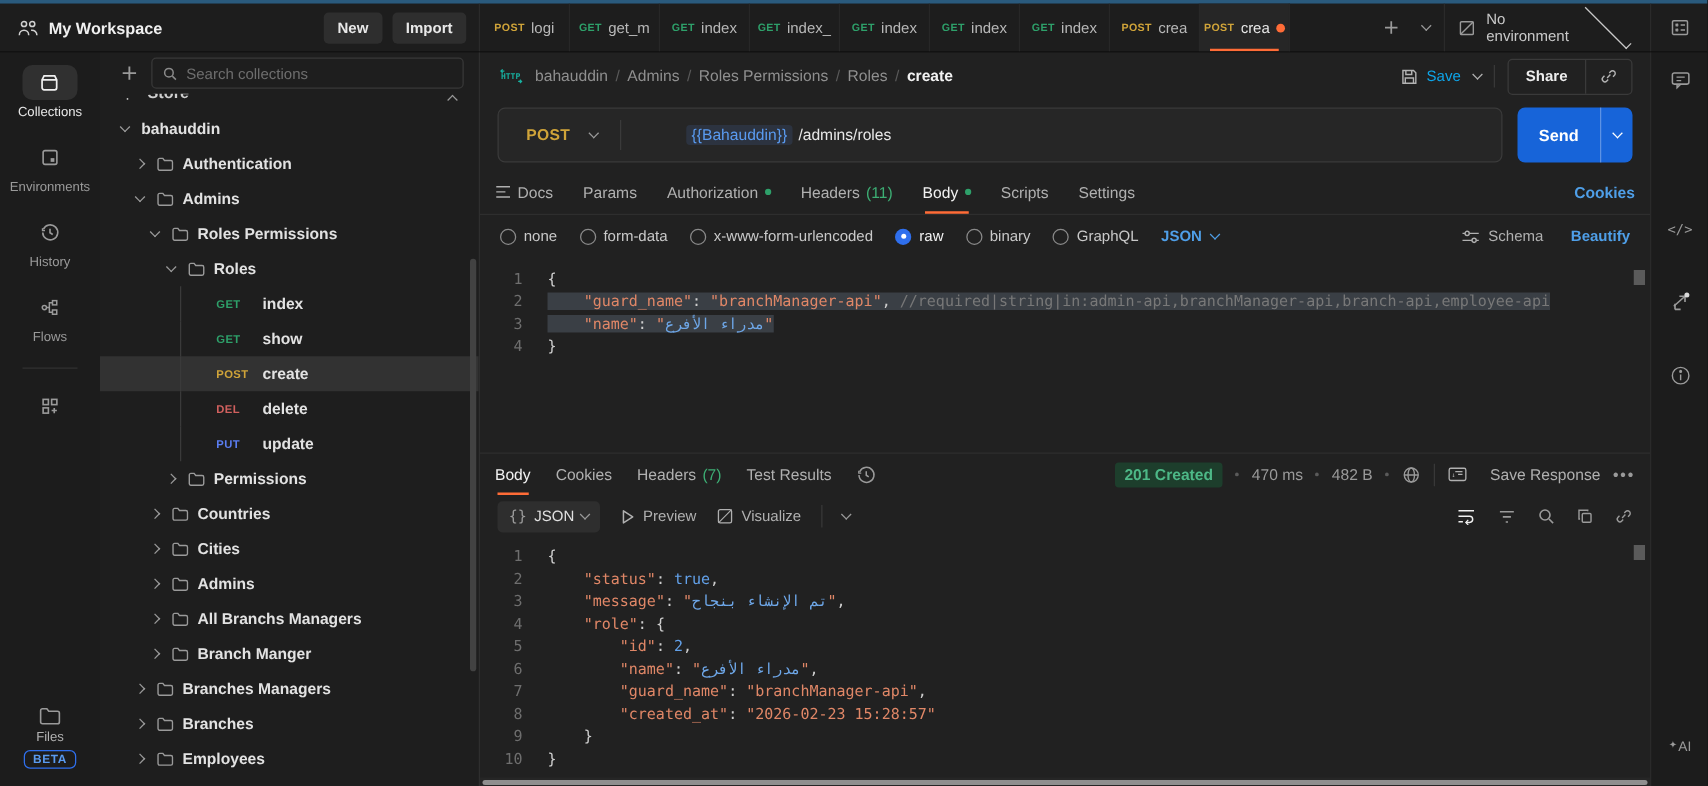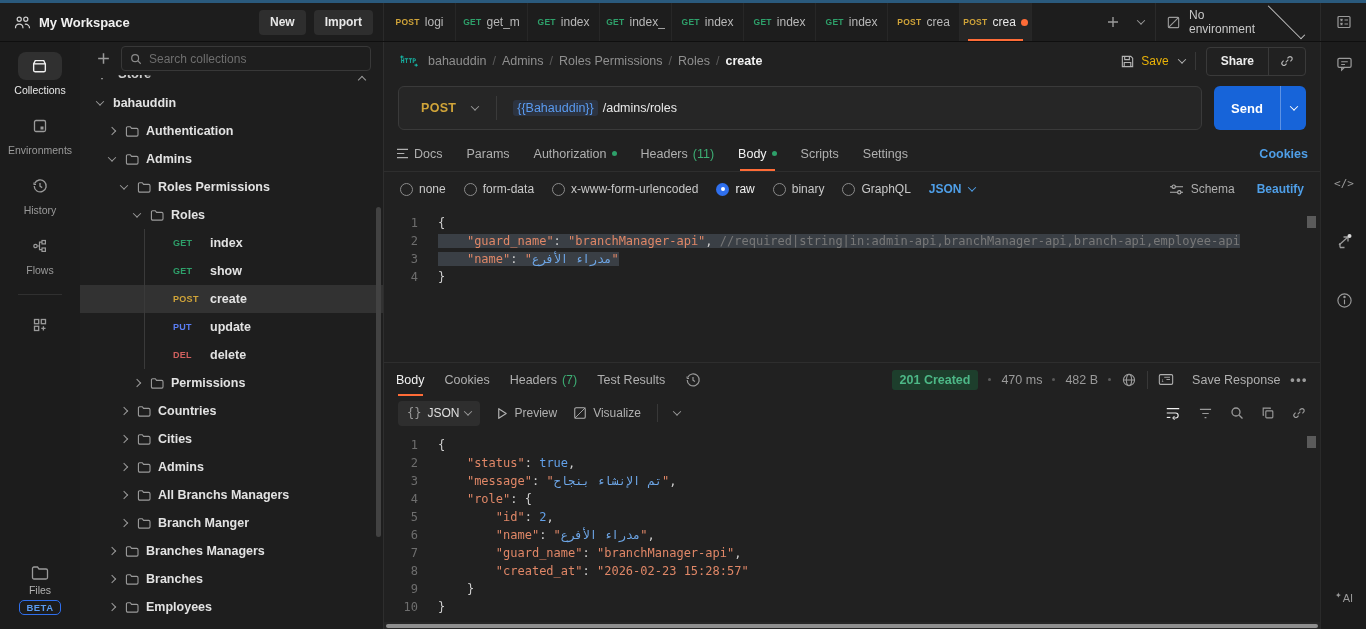--- a/index.html
+++ b/index.html
@@ -65,32 +65,32 @@
   .chev.up { transform:rotate(-135deg); }
   .sb-scrollthumb { position:absolute; right:2px; top:165px; height:330px; width:5px; background:#424242; border-radius:3px; }
 
   
   .main { width:936px; background:#212121; display:flex; flex-direction:column; }
   .crumb-row { height:38px; display:flex; align-items:center; padding:0 14px; gap:8px; }
   .crumb { display:flex; align-items:center; gap:6px; color:#8f8f8f; font-size:12.5px; flex:1; }
   .crumb .sep { color:#5a5a5a; }
   .crumb .cur { color:#f2f2f2; font-weight:bold; }
   .hdr-actions { display:flex; align-items:center; gap:10px; }
-  .save-grp { display:flex; align-items:center; gap:6px; color:#eab308; cursor:pointer; }
+  .save-grp { display:flex; align-items:center; gap:6px; color:#0ea5e9; cursor:pointer; }
   .vsep { width:1px; height:18px; background:#383838; }
   .share-grp { border:1px solid #3a3a3a; border-radius:4px; height:29px; display:flex; align-items:center; }
   .share-grp .share-lbl { padding:0 14px; color:#ededed; font-weight:bold; cursor:pointer; }
   .share-grp .lnk { padding:0 11px; border-left:1px solid #3a3a3a; height:100%; display:flex; align-items:center; cursor:pointer; color:#b3b3b3; }
 
   .url-row { height:44px; margin:6px 14px; display:flex; gap:12px; }
   .url-box { flex:1; background:#262626; border:1px solid #3a3a3a; border-radius:6px; display:flex; align-items:center; }
   .url-method { color:#d0a439; font-weight:bold; font-size:12.5px; padding:0 18px 0 22px; letter-spacing:.3px; cursor:pointer; display:flex; align-items:center; gap:16px; }
   .url-div { width:1px; height:24px; background:#3a3a3a; }
   .url-text { padding-left:16px; display:flex; align-items:center; gap:5px; font-size:12.5px; flex:1; cursor:text; }
-  .url-var { color:#5a9bf0; background:#2c3340; border-radius:3px; padding:1px 4px; }
+  .url-var { color:#5a9bf0; background:#2c3340; border-radius:3px; padding:1px 4px;margin-left:36px; }
   .url-path { color:#e8e8e8; }
   .send-btn { width:92px; background:#1764d9; border-radius:6px; display:flex; align-items:stretch; color:#fff; cursor:pointer; }
   .send-lbl { flex:1; display:flex; align-items:center; justify-content:center; font-weight:bold; font-size:13px; }
   .send-chev { width:26px; border-left:1px solid rgba(255,255,255,.3); display:flex; align-items:center; justify-content:center; }
 
   .req-tabs { height:36px; display:flex; align-items:center; padding:0 12px; gap:24px; border-bottom:1px solid #2e2e2e; font-size:12.5px; }
   .rtab { display:flex; align-items:center; gap:5px; color:#b0b0b0; cursor:pointer; position:relative; height:100%; }
   .rtab.active { color:#f2f2f2; }
   .rtab.active::after { content:""; position:absolute; left:2px; right:2px; bottom:0; height:2px; background:#ff6c37; }
   .gdot { width:5px; height:5px; border-radius:50%; background:#2ea06a; }
@@ -365,26 +365,26 @@
         </div>
         <div class="trow req" style="padding-left:93px;">
       <span class="meth m-GET">GET</span>
       <span class="tlab">show</span>
         </div>
         <div class="trow req sel" style="padding-left:93px;">
       <span class="meth m-POST">POST</span>
       <span class="tlab">create</span>
         </div>
         <div class="trow req" style="padding-left:93px;">
+      <span class="meth m-DEL">DEL</span>
+      <span class="tlab">delete</span>
+        </div>
+        <div class="trow req" style="padding-left:93px;">
       <span class="meth m-PUT">PUT</span>
       <span class="tlab">update</span>
-        </div>
-        <div class="trow req" style="padding-left:93px;">
-      <span class="meth m-DEL">DEL</span>
-      <span class="tlab">delete</span>
         </div>
         <div class="trow" style="padding-left:51px;text-align:right;">
     <span class="tw">
             <span class="chev right"></span>
           </span>
           <svg width="14" height="12" viewBox="0 0 16 14" fill="none" stroke="#9a9a9a" stroke-width="1.3">
             <path d="M1.5 3.5c0-.8.6-1.5 1.5-1.5h3L7.5 4h6c.8 0 1.5.7 1.5 1.5v6c0 .8-.7 1.5-1.5 1.5H3c-.9 0-1.5-.7-1.5-1.5z"></path>
           </svg>
           <span class="tlab">Permissions</span>
         </div>

